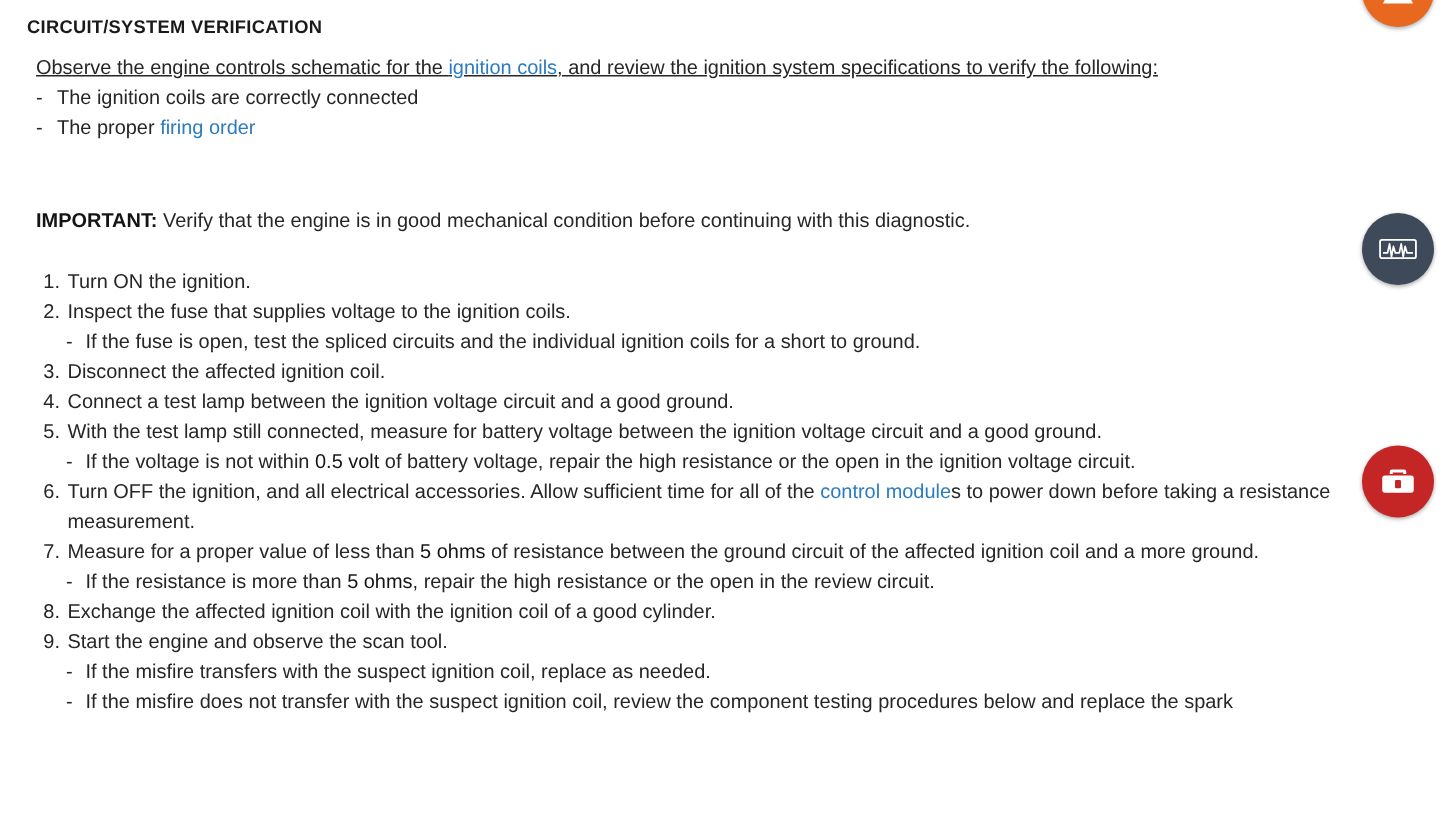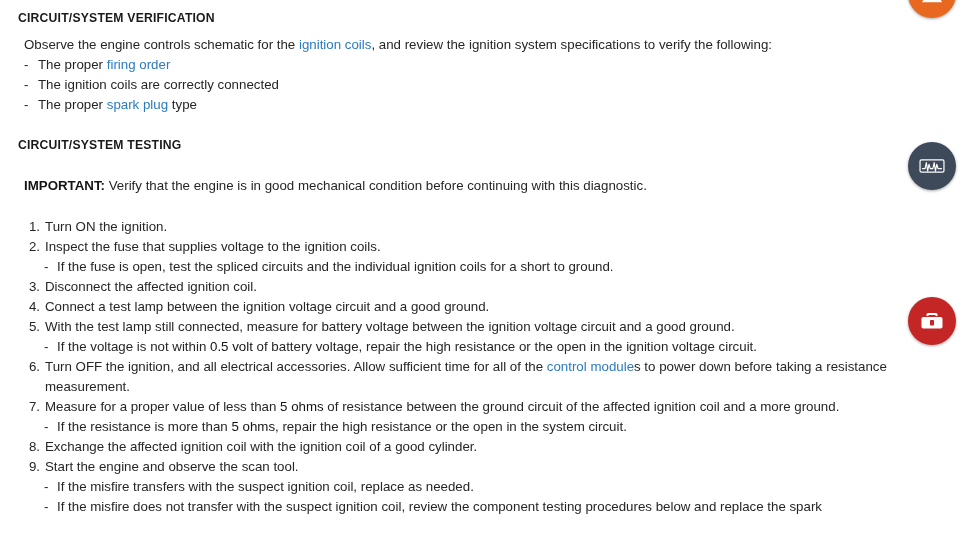--- a/index.html
+++ b/index.html
@@ -33,20 +33,21 @@
     line-height: 19px;
   }
   .para {
     line-height: 20px;
     margin: 0;
     padding: 0;
     color: #262626;
   }
   .indent-1 {
     padding-left: 6px;
+    text-decoration: underline;
   }
   .dash-item {
     line-height: 20px;
     padding-left: 6px;
     color: #262626;
   }
   .dash-item .dash {
     display: inline-block;
     width: 14px;
     color: #262626;
@@ -125,35 +126,31 @@
 
   <div class="section-heading">CIRCUIT/SYSTEM VERIFICATION</div>
 
   <div class="spacer-sm"></div>
 
   <div class="para indent-1">
     <span>Observe the engine controls schematic for the </span><span class="link">ignition coils</span><span>, and review the ignition system specifications to verify the following:</span>
   </div>
 
   <div class="dash-item">
+    <span class="dash">-</span><span>The ignition coils are correctly connected</span>
+  </div>
+
+  <div class="dash-item">
     <span class="dash">-</span><span>The proper </span><span class="link">firing order</span>
   </div>
 
-  <div class="dash-item">
-    <span class="dash">-</span><span>The ignition coils are correctly connected</span>
-  </div>
-
-  <div class="dash-item">
-    <span class="dash">-</span><span>The proper </span><span class="link">spark plug</span><span> type</span>
-  </div>
 
 
   <div class="spacer-lg"></div>
 
-  <div class="section-heading">CIRCUIT/SYSTEM TESTING</div>
 
   <div class="spacer-lg"></div>
 
   <div class="important-line">
     <b>IMPORTANT:</b><span> Verify that the engine is in good mechanical condition before continuing with this diagnostic.</span>
   </div>
 
   <div class="spacer-lg"></div>
 
   <div class="step">
@@ -196,21 +193,21 @@
       <span class="txt"><span>Turn OFF the ignition, and all electrical accessories. Allow sufficient time for all of the </span><span class="link">control module</span><span>s to power down before taking a resistance measurement.</span></span>
   </div>
 
   <div class="step">
     <span class="num">7.</span>
       <span class="txt"><span>Measure for a proper value of less than </span><b class="strong">5 ohms</b><span> of resistance between the ground circuit of the affected ignition coil and a more ground.</span></span>
   </div>
 
   <div class="sub">
     <span class="dash">-</span>
-      <span class="txt"><span>If the resistance is more than </span><b class="strong">5 ohms</b><span>, repair the high resistance or the open in the system circuit.</span></span>
+      <span class="txt"><span>If the resistance is more than </span><b class="strong">5 ohms</b><span>, repair the high resistance or the open in the review circuit.</span></span>
   </div>
 
   <div class="step">
     <span class="num">8.</span>
       <span class="txt">Exchange the affected ignition coil with the ignition coil of a good cylinder.</span>
   </div>
 
   <div class="step">
     <span class="num">9.</span>
       <span class="txt">Start the engine and observe the scan tool.</span>

